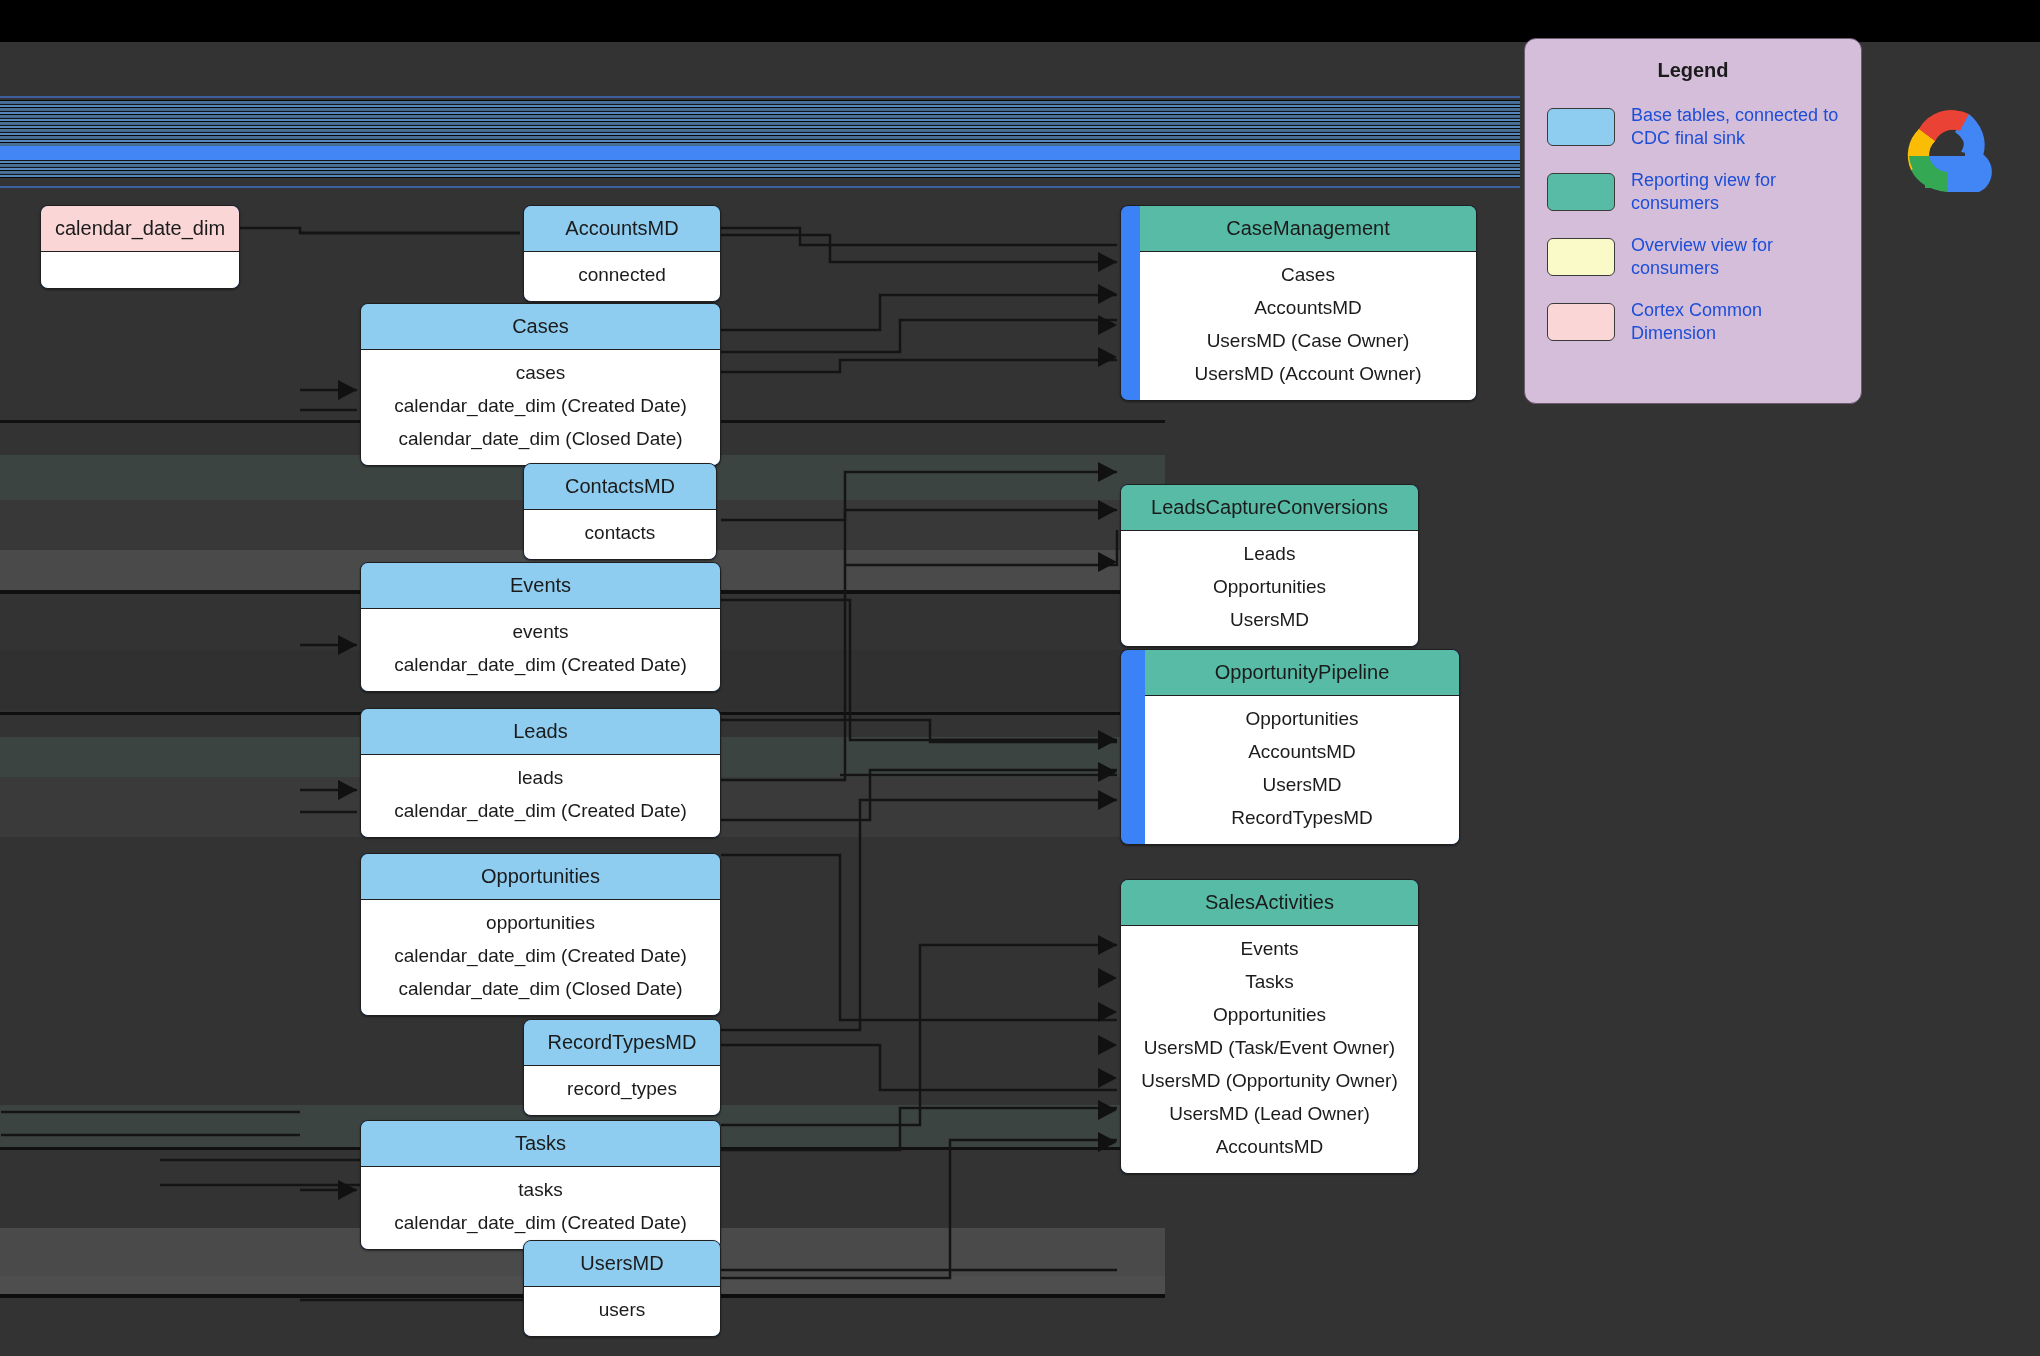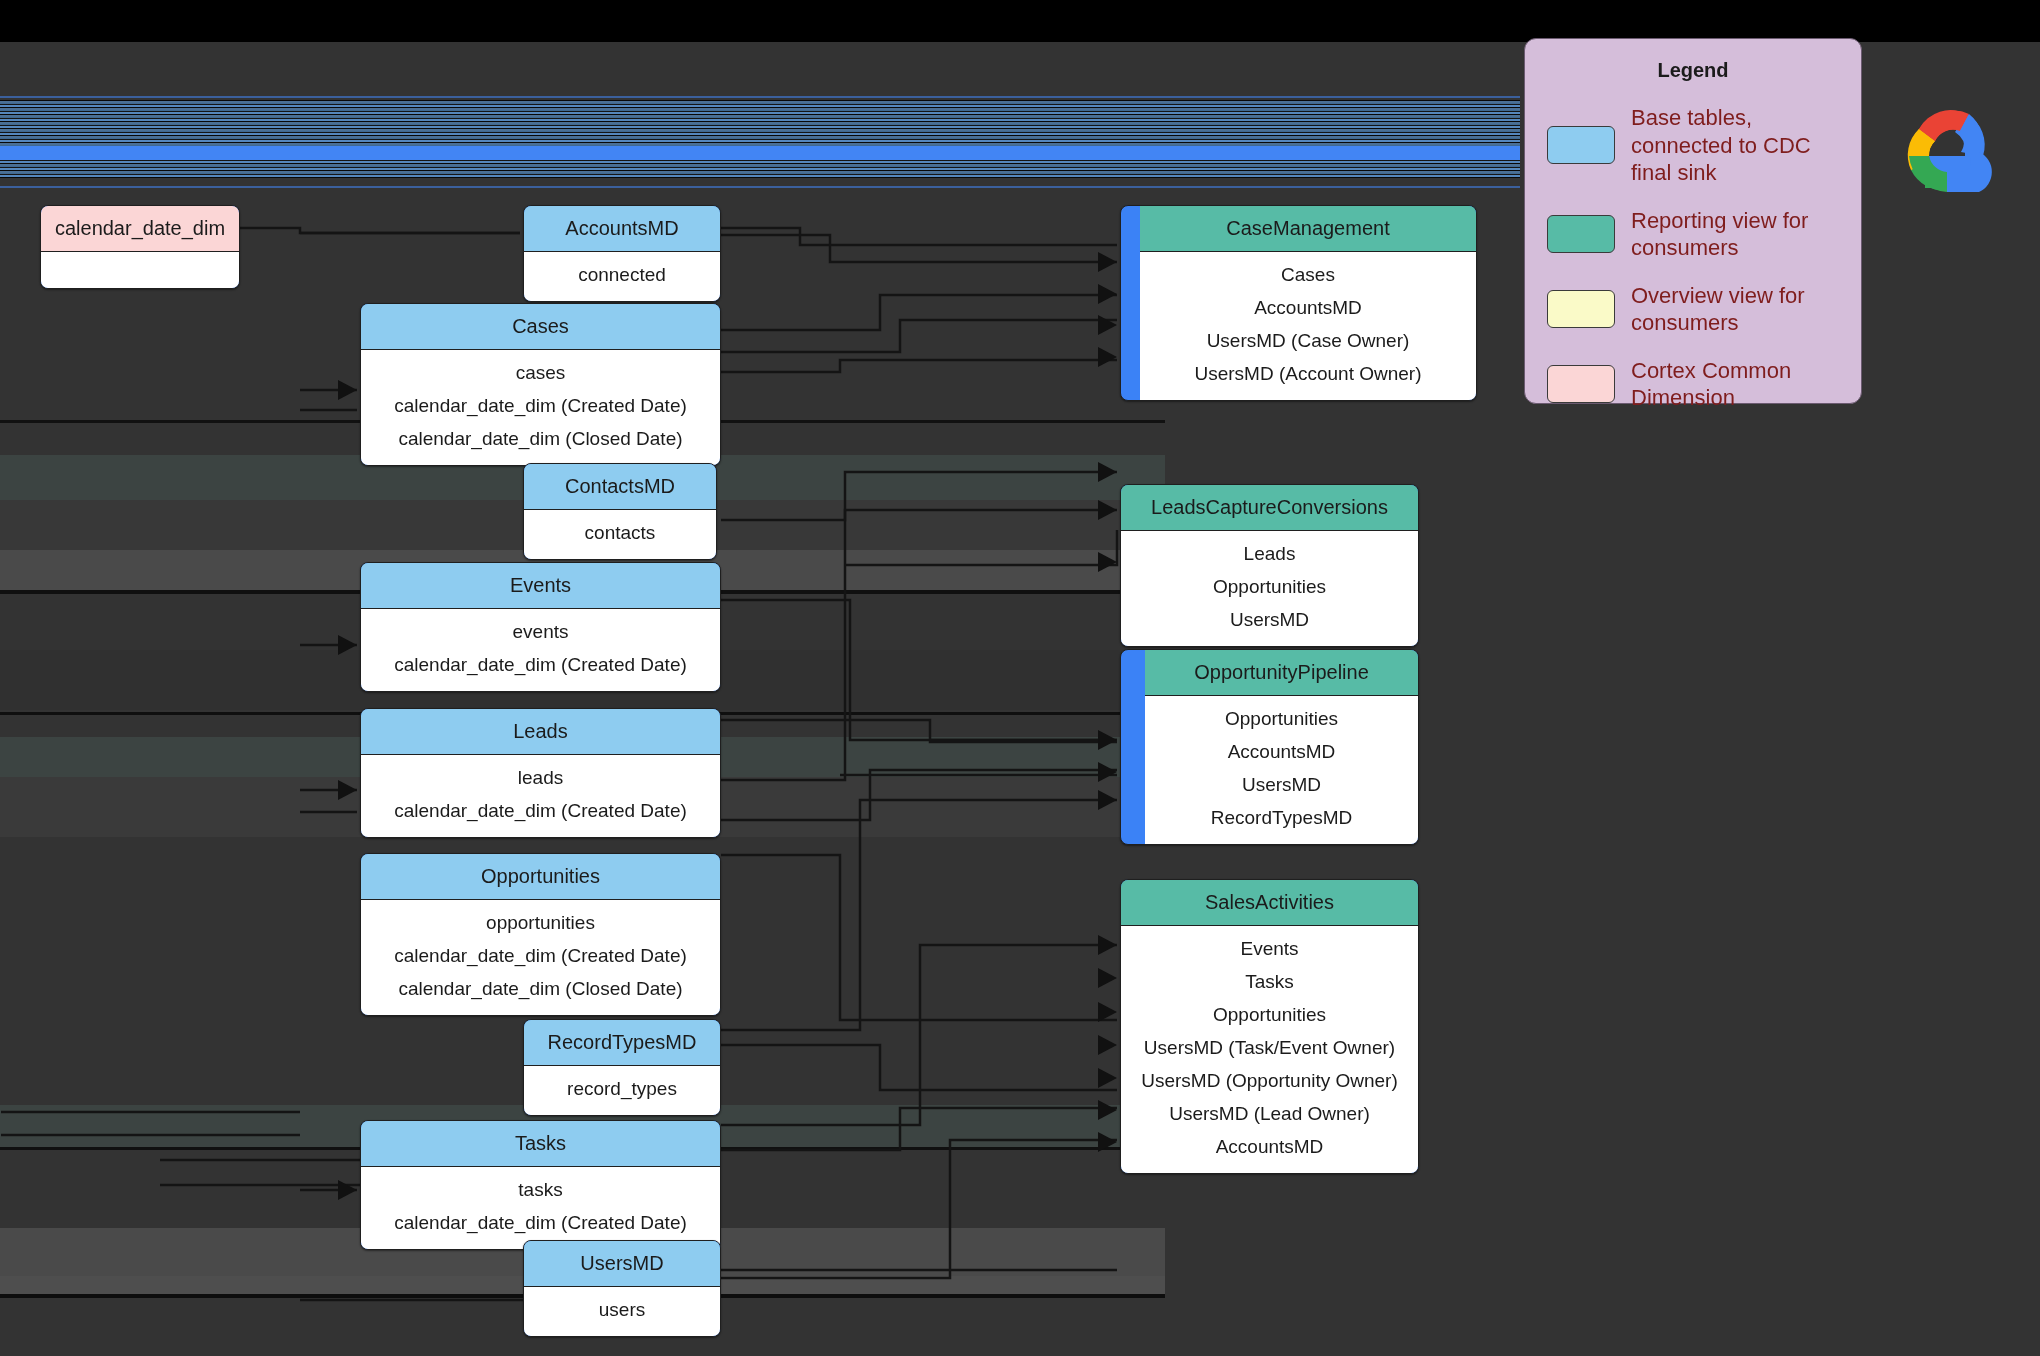--- a/index.html
+++ b/index.html
@@ -149,23 +149,23 @@
     margin-bottom: 20px;
   }
   .legend-swatch {
     flex: 0 0 auto;
     width: 68px;
     height: 38px;
     border: 1px solid #3a3a3a;
     border-radius: 6px;
   }
   .legend-label {
-    font-size: 22px;
+    font-size: 18px;
     line-height: 1.25;
-    color: #7f1d1d;
+    color: #1d4ed8;
   }
 
   
   .gcp-logo {
     position: absolute;
     left: 1895px;
     top: 100px;
     width: 104px;
     height: 96px;
   }
@@ -333,21 +333,21 @@
         </div>
       </div>
       <div class="card t-report" style="left: 1120px; top: 443px; width: 299px; margin-top: 41px;">
         <div class="card-header">LeadsCaptureConversions</div>
         <div class="card-body">
           <div class="card-row">Leads</div>
           <div class="card-row">Opportunities</div>
           <div class="card-row">UsersMD</div>
         </div>
       </div>
-      <div class="card t-report" style="left: 1120px; top: 649px; width: 299px; padding-left: 24px;">
+      <div class="card t-report" style="left: 1120px; top: 649px; width: 340px; padding-left: 24px;">
         <div class="card-header">OpportunityPipeline</div>
         <div class="card-body">
           <div class="card-row">Opportunities</div>
           <div class="card-row">AccountsMD</div>
           <div class="card-row">UsersMD</div>
           <div class="card-row">RecordTypesMD</div>
         </div>
       </div>
       <div class="card t-report" style="left: 1120px; top: 879px; width: 299px;">
         <div class="card-header">SalesActivities</div>

